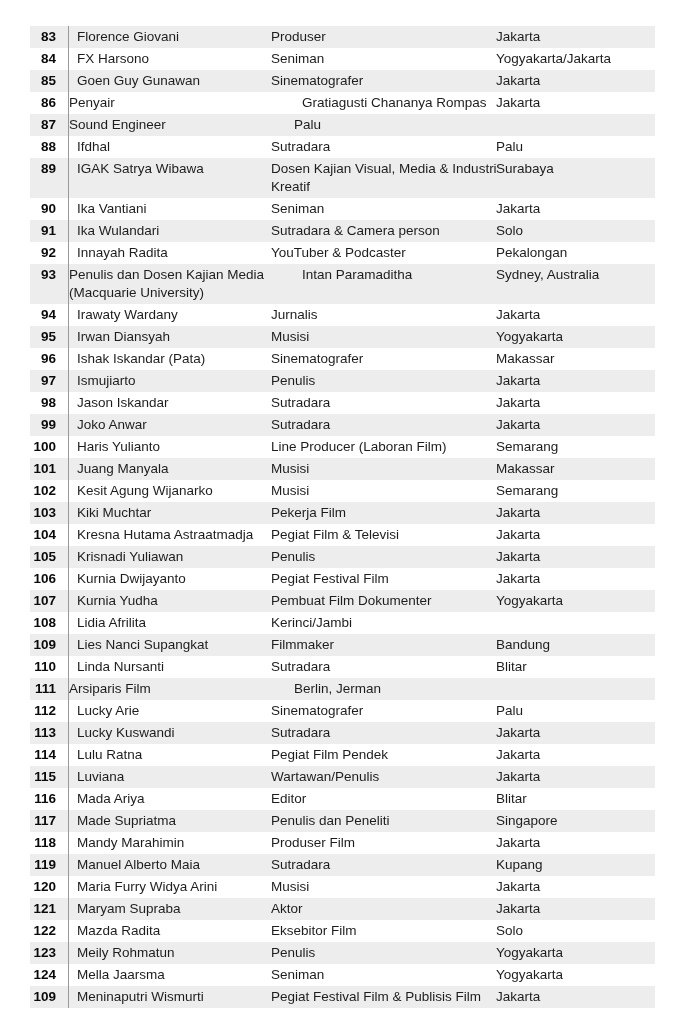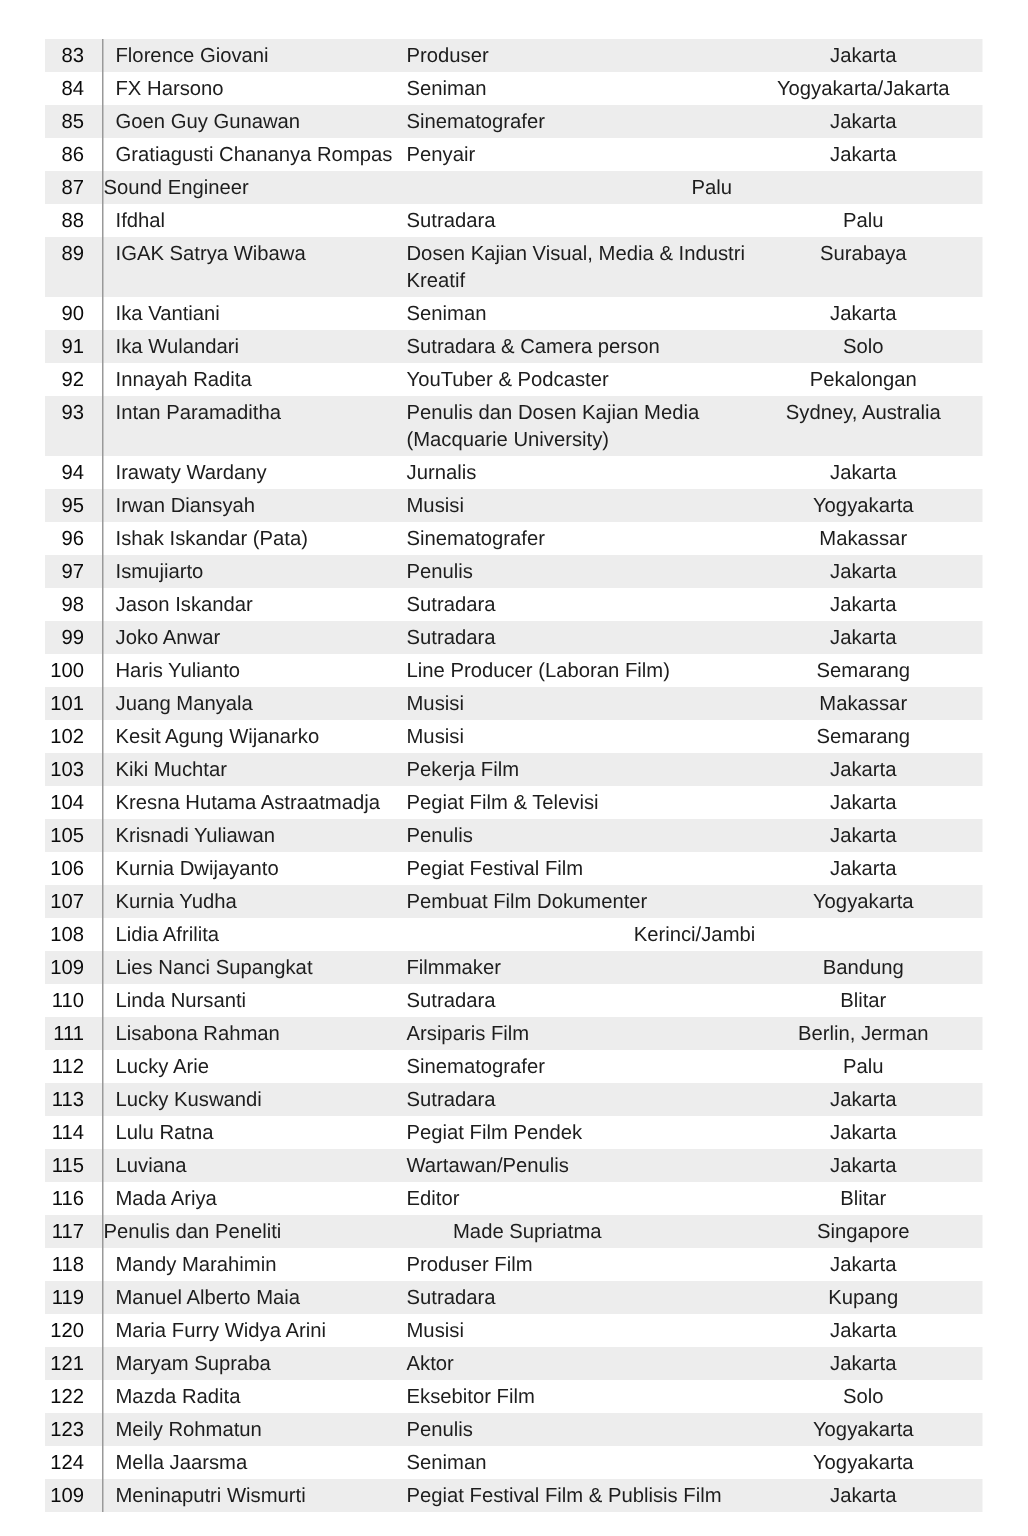--- a/index.html
+++ b/index.html
@@ -26,21 +26,21 @@
   .cell{
     padding:2px 0;
     line-height:18px;
     font-size:13.5px;
     color:var(--text);
   }
   .cell.no{
     width:26px;
     flex:0 0 26px;
     text-align:right;
-    font-weight:normal;
+    font-weight:bold;
     color:var(--num);
     padding-right:12px;
     border-right:1px solid var(--divider);
     box-sizing:content-box;
   }
   .cell.name{
     flex:0 0 202px;
     width:202px;
     padding-left:8px;
     white-space:pre;
@@ -49,21 +49,20 @@
   .cell.role{
     flex:0 0 225px;
     width:225px;
     white-space:pre;
     overflow:visible;
   }
   .cell.city{
     flex:1;
     white-space:pre;
     overflow:visible;
-    text-align:center;
   }
 </style>
 </head>
 <body>
 
 <main>
   <div class="table" id="signatories-table">
   <div class="row">
     <div class="cell no">83</div>
     <div class="cell name">Florence Giovani</div>
@@ -80,22 +79,22 @@
 
   <div class="row">
     <div class="cell no">85</div>
     <div class="cell name">Goen Guy Gunawan</div>
     <div class="cell role">Sinematografer</div>
     <div class="cell city">Jakarta</div>
   </div>
 
   <div class="row">
     <div class="cell no">86</div>
+    <div class="cell role">Penyair</div>
     <div class="cell name">Gratiagusti Chananya Rompas</div>
-    <div class="cell role">Penyair</div>
     <div class="cell city">Jakarta</div>
   </div>
 
   <div class="row">
     <div class="cell no">87</div>
     <div class="cell role">Sound Engineer</div>
     <div class="cell city">Palu</div>
   </div>
 
   <div class="row">
@@ -129,23 +128,23 @@
 
   <div class="row">
     <div class="cell no">92</div>
     <div class="cell name">Innayah Radita</div>
     <div class="cell role">YouTuber &amp; Podcaster</div>
     <div class="cell city">Pekalongan</div>
   </div>
 
   <div class="row">
     <div class="cell no">93</div>
-    <div class="cell name">Intan Paramaditha</div>
     <div class="cell role">Penulis dan Dosen Kajian Media
 (Macquarie University)</div>
+    <div class="cell name">Intan Paramaditha</div>
     <div class="cell city">Sydney, Australia</div>
   </div>
 
   <div class="row">
     <div class="cell no">94</div>
     <div class="cell name">Irawaty Wardany</div>
     <div class="cell role">Jurnalis</div>
     <div class="cell city">Jakarta</div>
   </div>
 
@@ -255,21 +254,20 @@
 
   <div class="row">
     <div class="cell no">110</div>
     <div class="cell name">Linda Nursanti</div>
     <div class="cell role">Sutradara</div>
     <div class="cell city">Blitar</div>
   </div>
 
   <div class="row">
     <div class="cell no">111</div>
-    <div class="cell name">Lisabona Rahman</div>
     <div class="cell role">Arsiparis Film</div>
     <div class="cell city">Berlin, Jerman</div>
   </div>
 
   <div class="row">
     <div class="cell no">112</div>
     <div class="cell name">Lucky Arie</div>
     <div class="cell role">Sinematografer</div>
     <div class="cell city">Palu</div>
   </div>
@@ -297,22 +295,22 @@
 
   <div class="row">
     <div class="cell no">116</div>
     <div class="cell name">Mada Ariya</div>
     <div class="cell role">Editor</div>
     <div class="cell city">Blitar</div>
   </div>
 
   <div class="row">
     <div class="cell no">117</div>
+    <div class="cell name">Made Supriatma</div>
     <div class="cell role">Penulis dan Peneliti</div>
-    <div class="cell name">Made Supriatma</div>
     <div class="cell city">Singapore</div>
   </div>
 
   <div class="row">
     <div class="cell no">118</div>
     <div class="cell name">Mandy Marahimin</div>
     <div class="cell role">Produser Film</div>
     <div class="cell city">Jakarta</div>
   </div>
 

